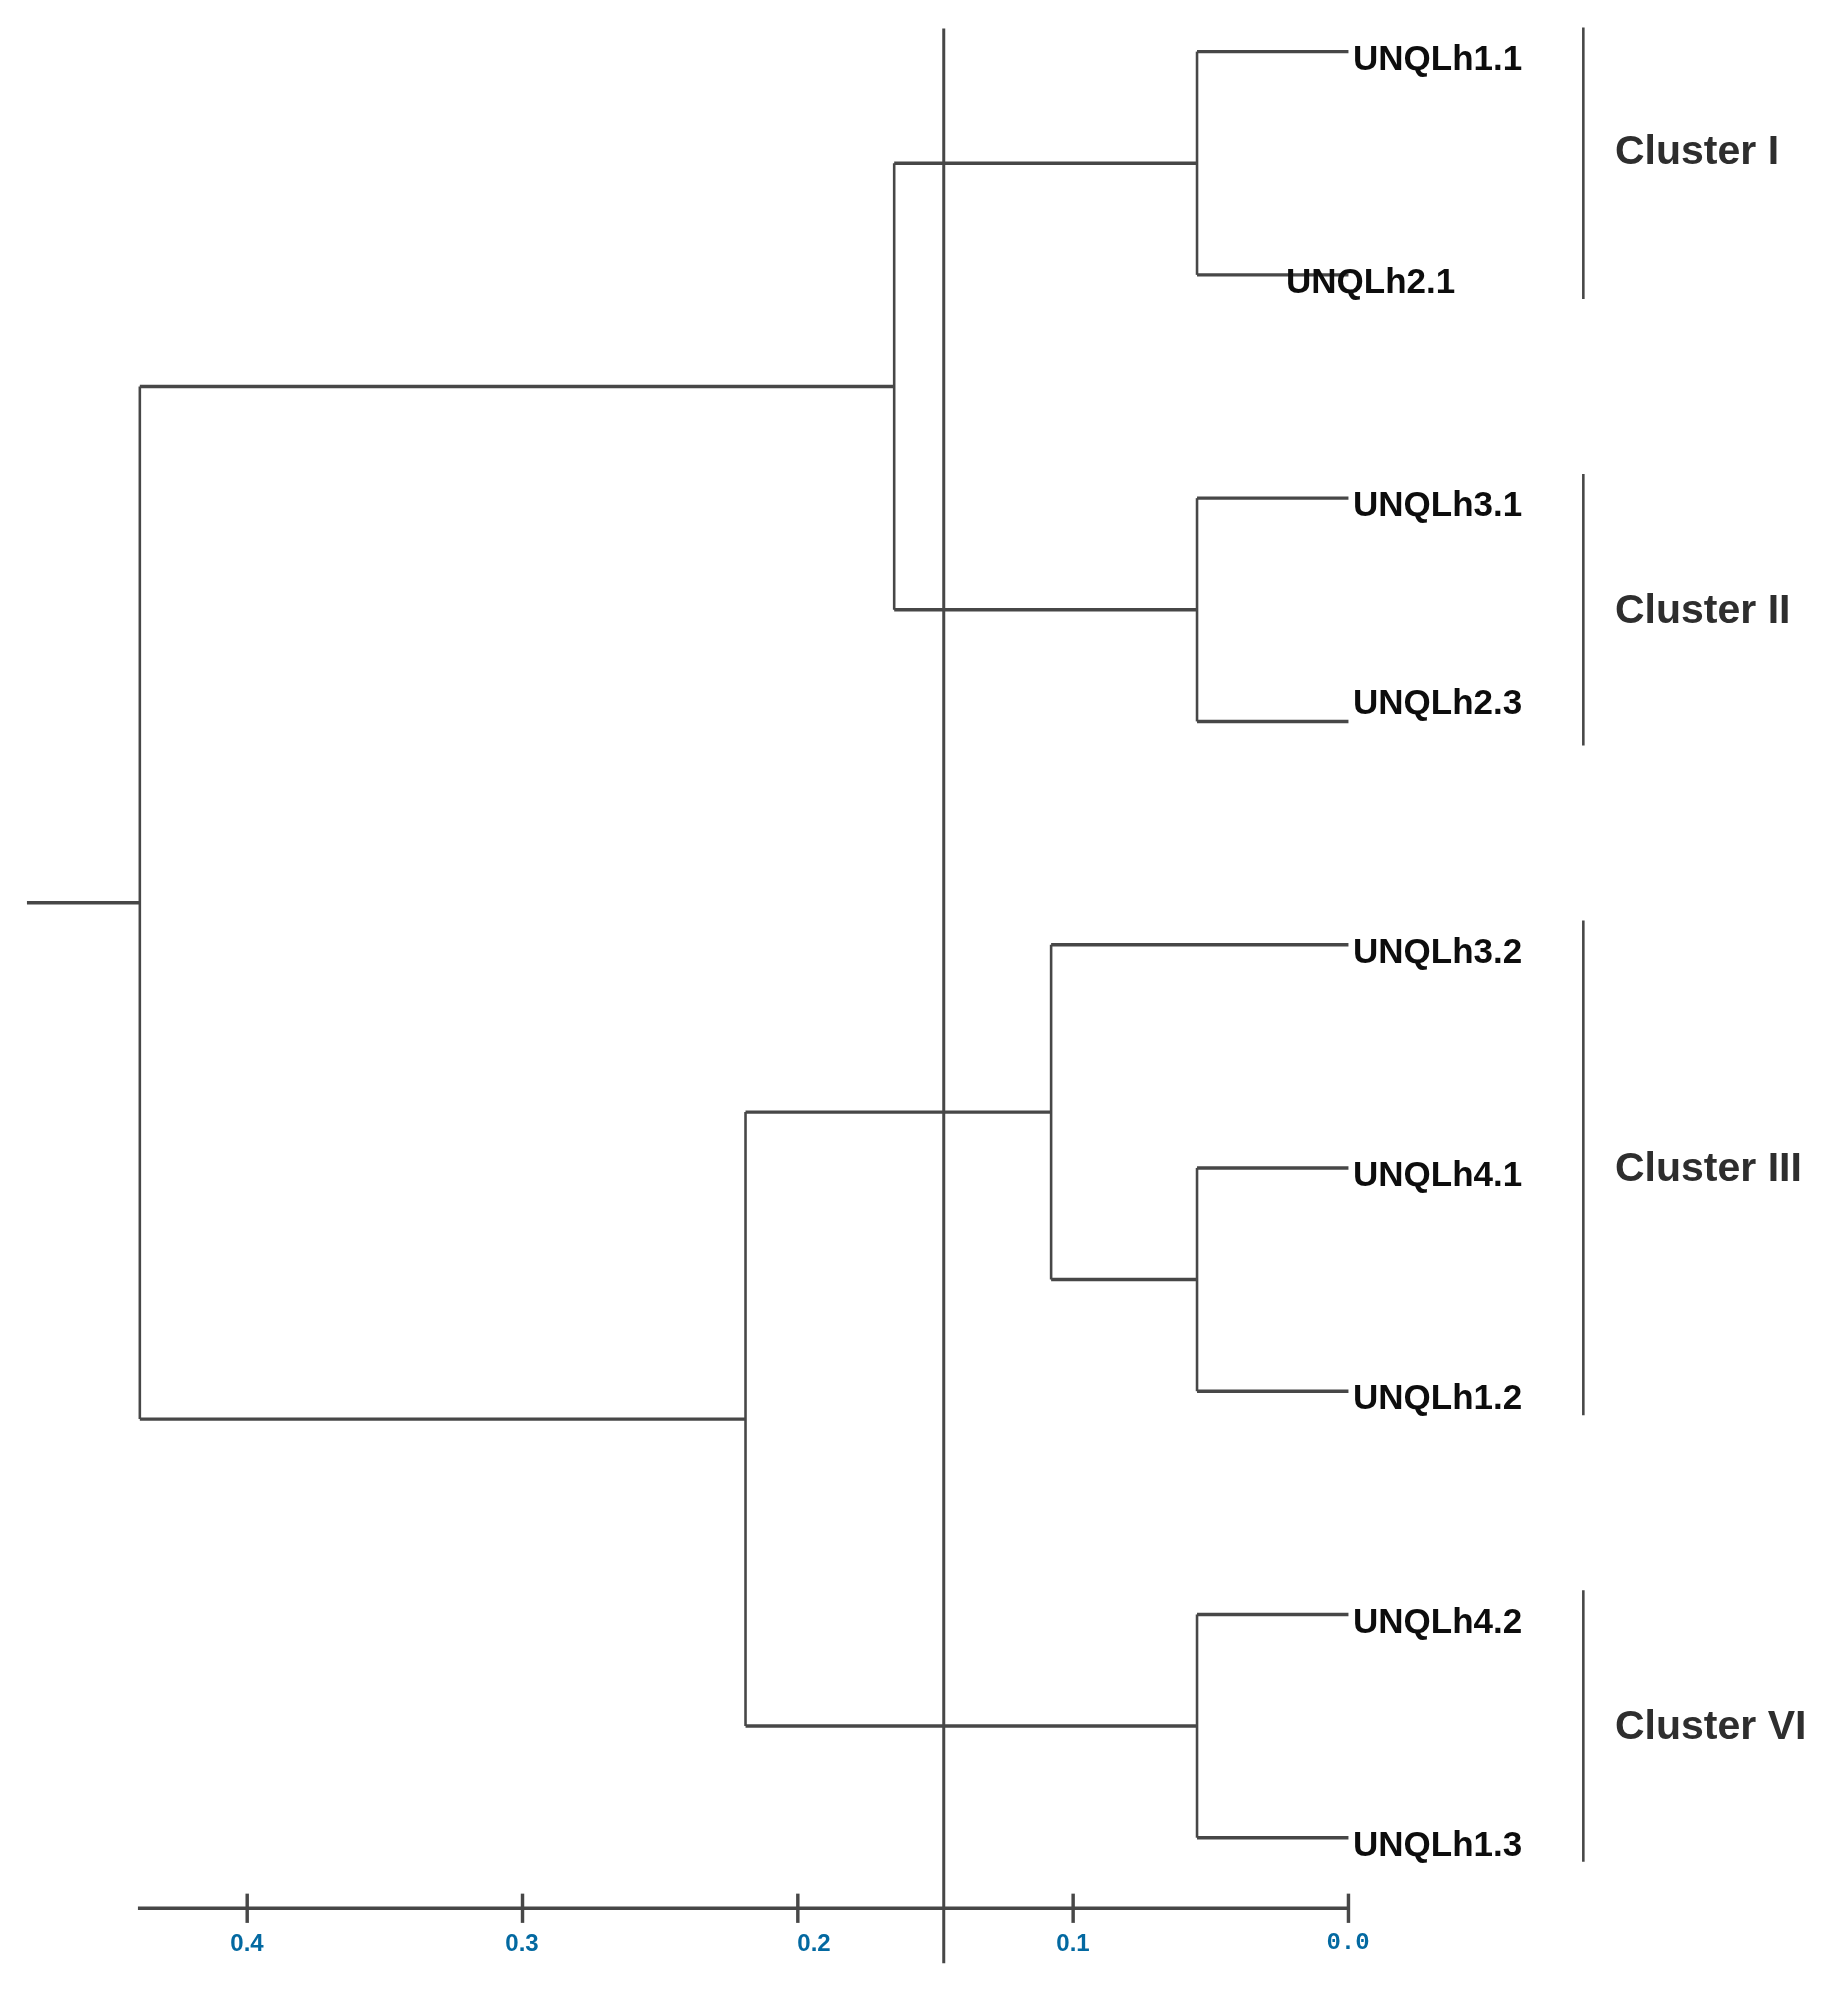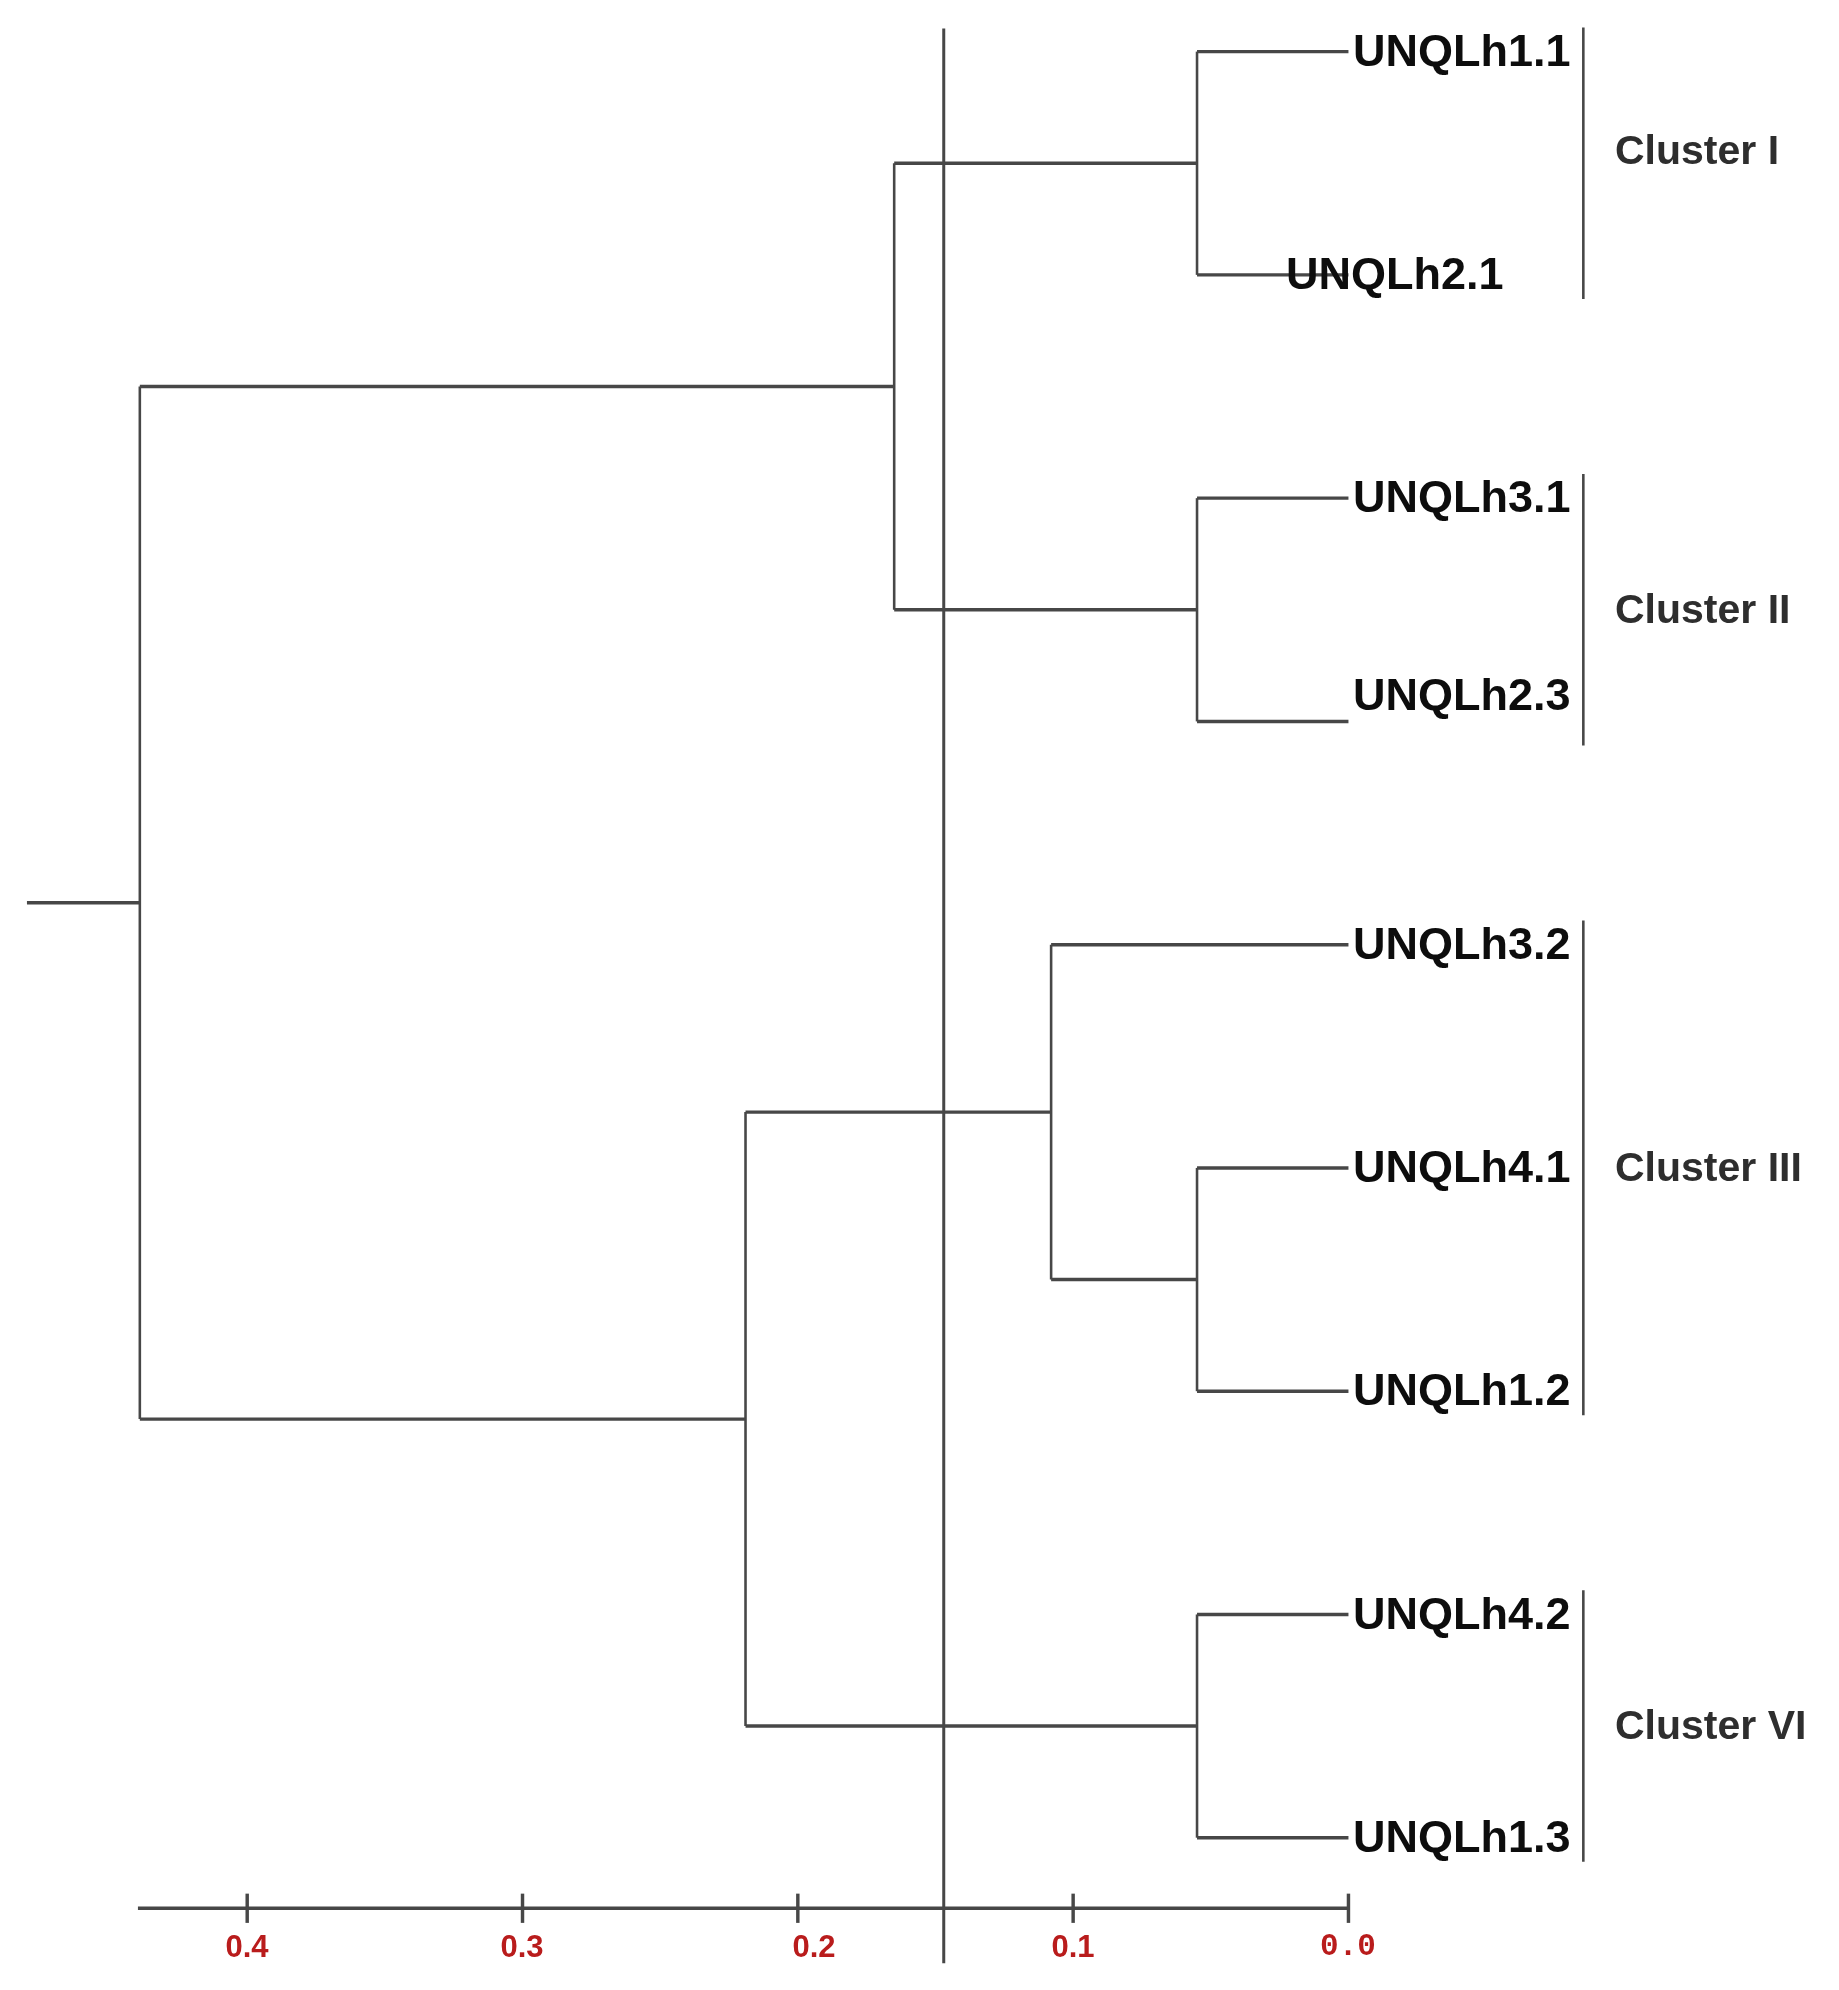--- a/index.html
+++ b/index.html
@@ -7,35 +7,36 @@
     position: relative;
     width: 1840px;
     height: 1990px;
     background: #ffffff;
     font-family: "Liberation Sans", sans-serif;
     overflow: hidden;
   }
   .fig svg { position: absolute; left: 0; top: 0; }
   .lbl { position: absolute; white-space: nowrap; }
   .leaf-lbl {
-    font-size: 45px;
+    font-size: 35px;
     font-weight: 700;
     color: #0d0d0d;
     transform: translateY(-52%);
+    margin-top: 7px;
   }
   .cluster-lbl {
     font-size: 41px;
     font-weight: 700;
     color: #2e2e2e;
     transform: translateY(-52%);
   }
   .tick-lbl {
-    font-size: 31px;
+    font-size: 24px;
     font-weight: 700;
-    color: #b91c1c;
+    color: #0369a1;
     transform: translateX(-50%);
   }
 </style>
 </head>
 <body>
 
 <div class="fig">
   <svg id="tree-svg" width="1840" height="1990" viewBox="0 0 2138 2313">
       <line x1="1391" y1="60" x2="1391" y2="319.5" stroke="#474747" stroke-width="3"></line>
       <line x1="1391" y1="60" x2="1567" y2="60" stroke="#474747" stroke-width="4"></line>

